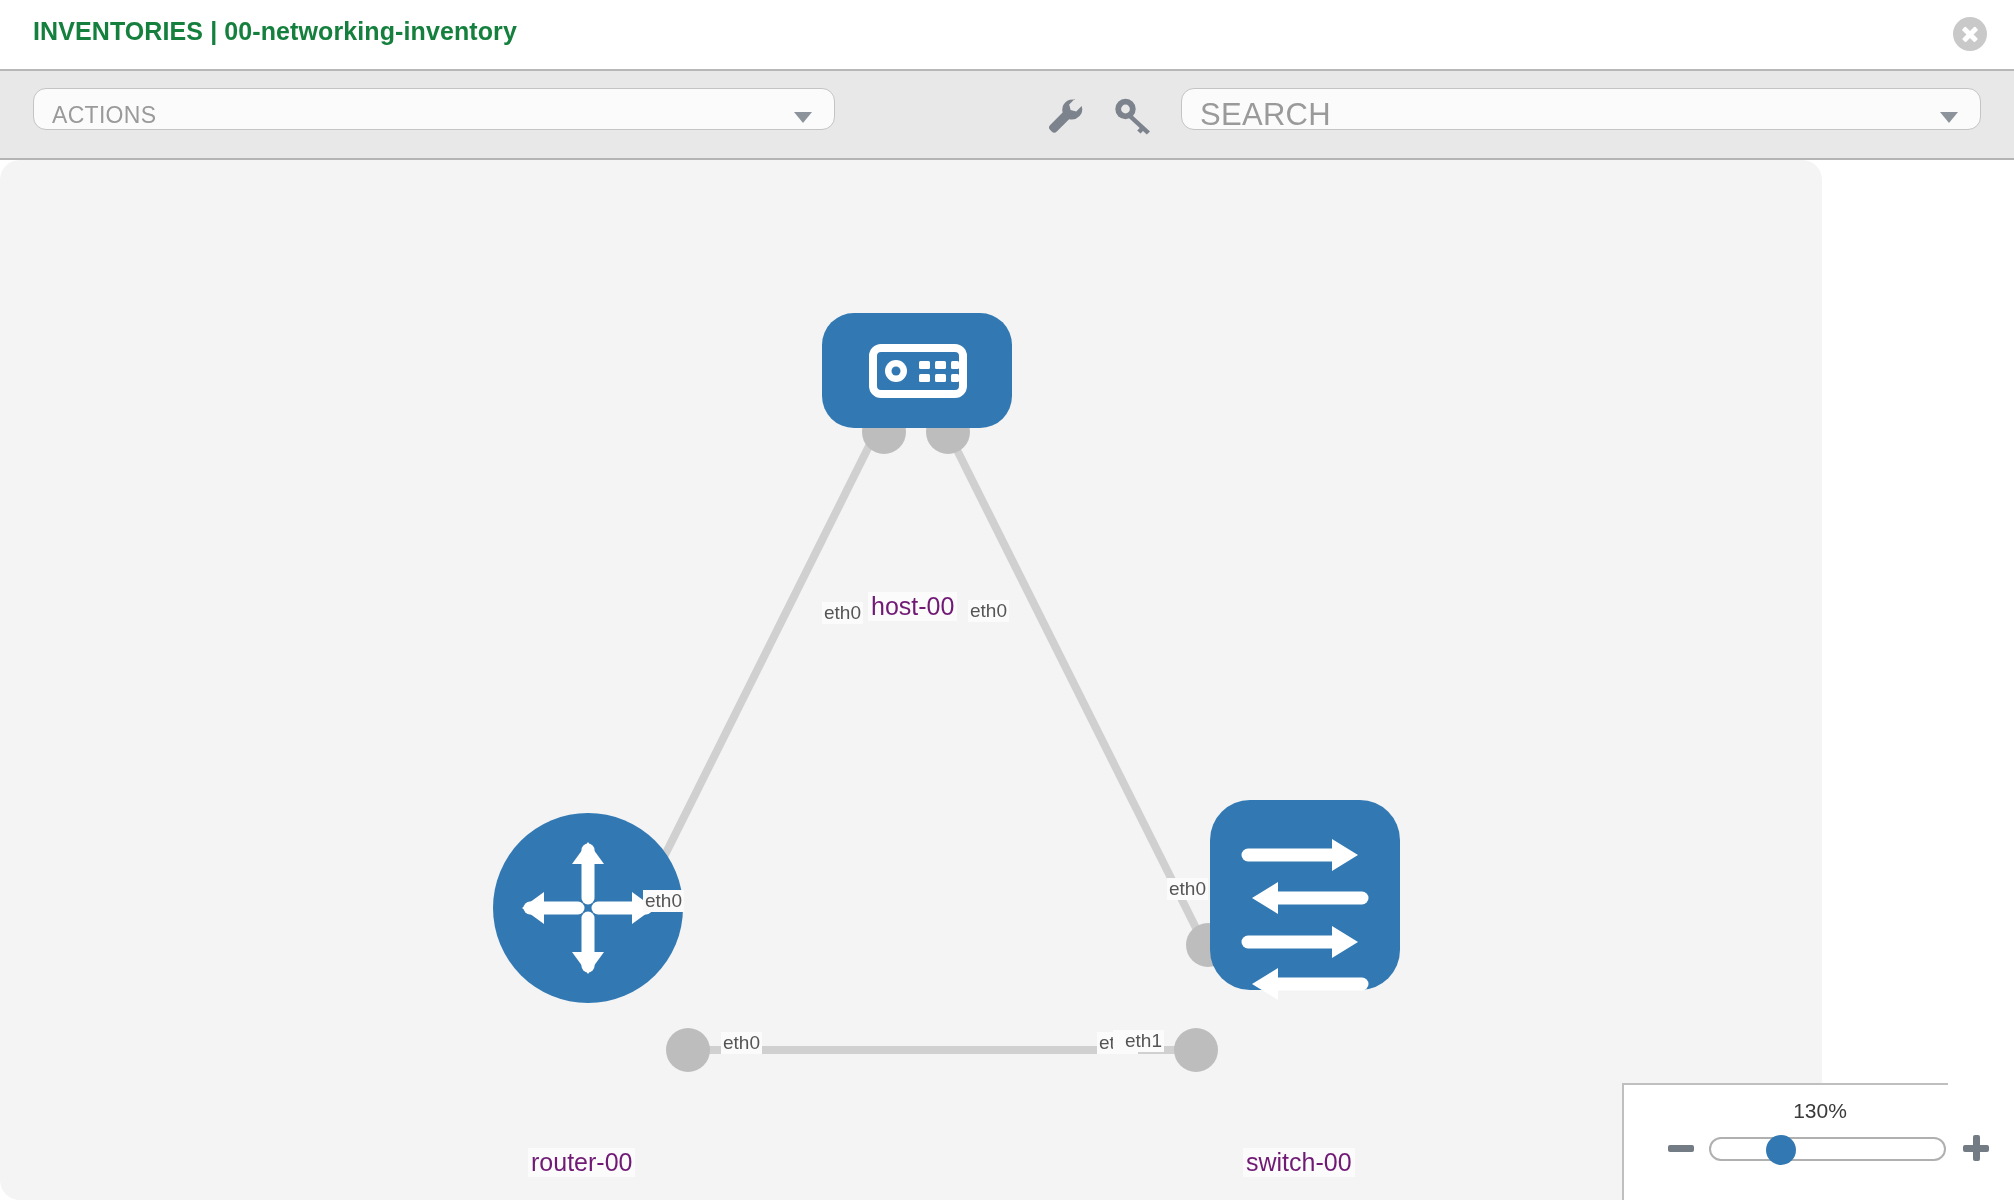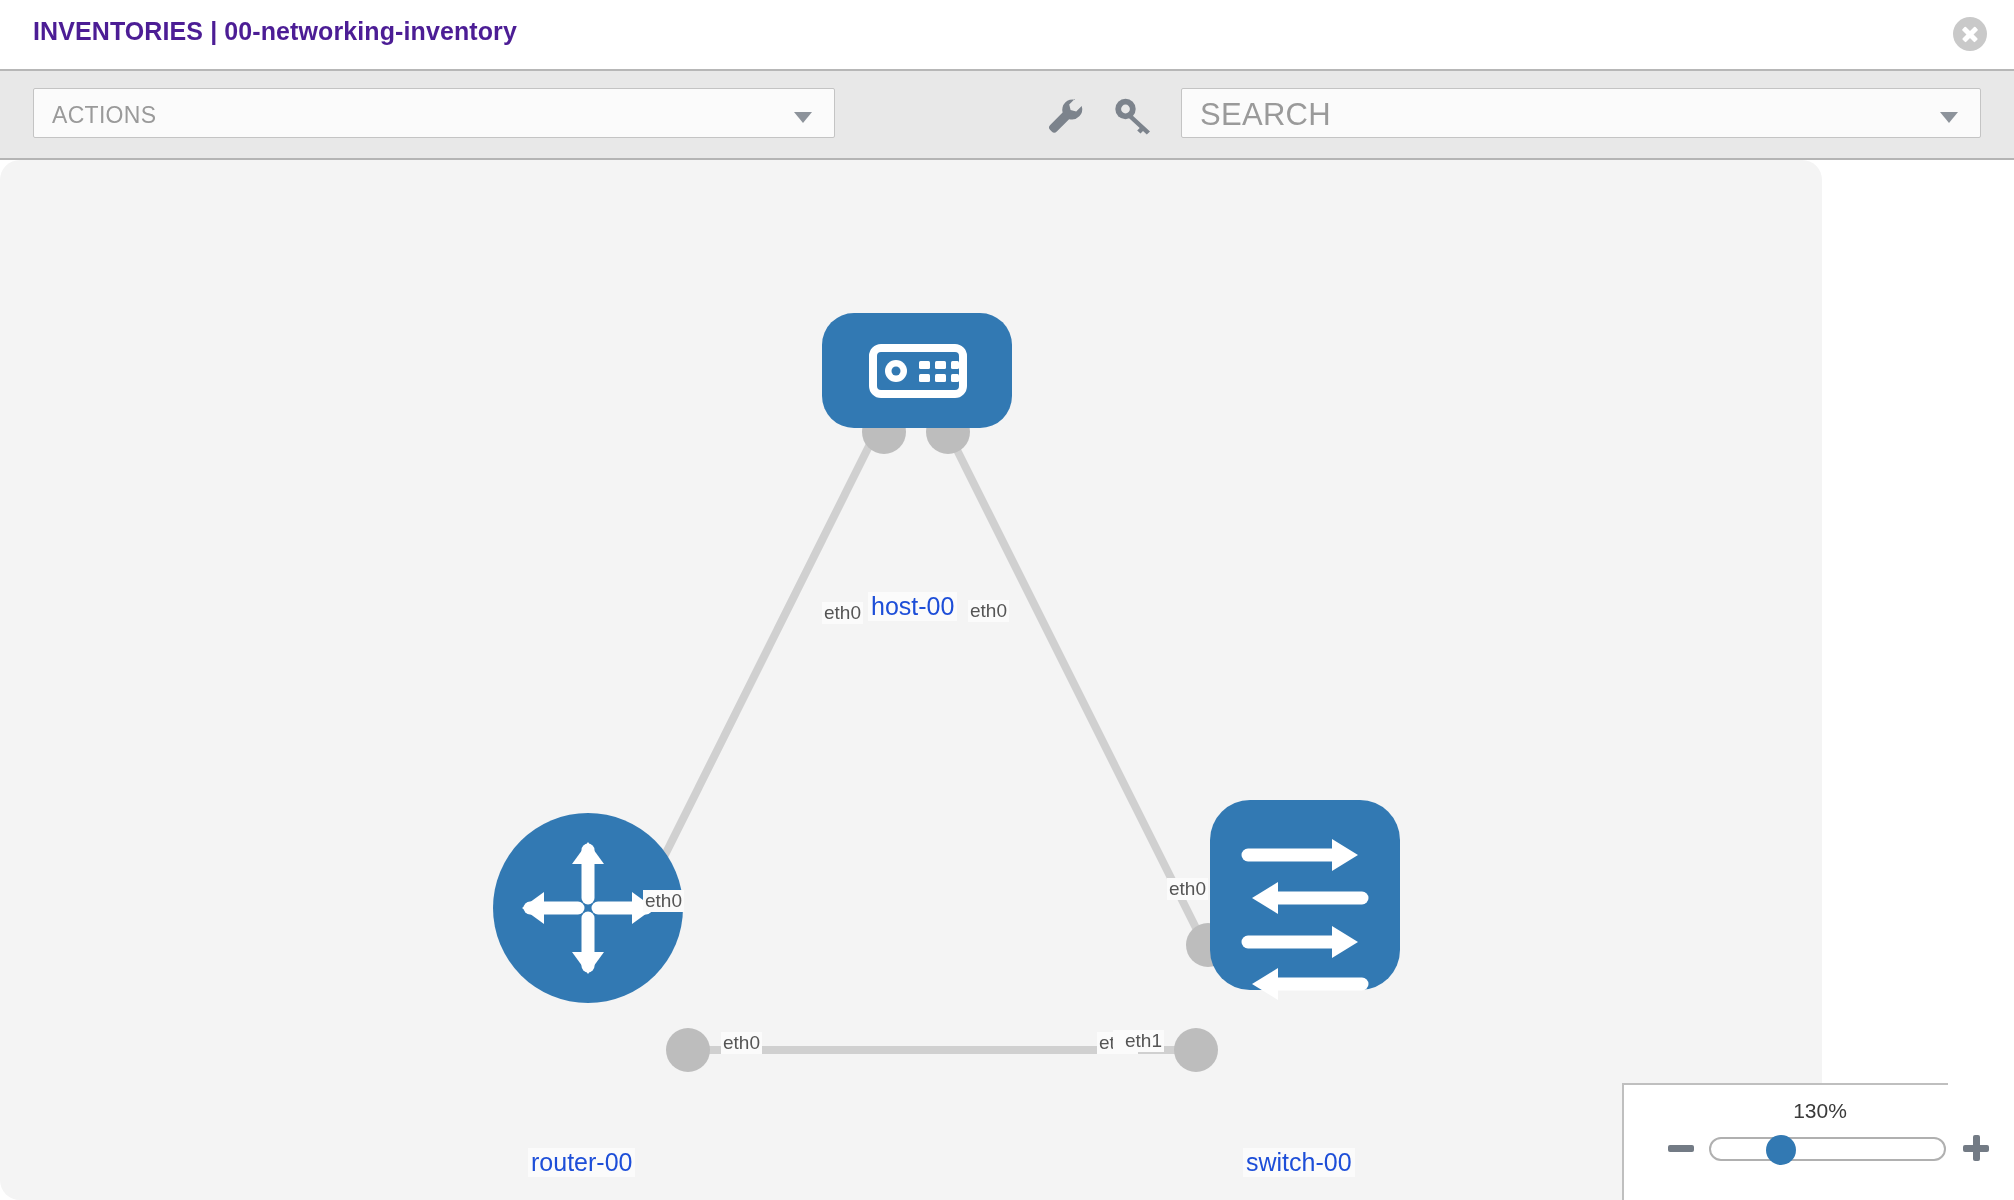--- a/index.html
+++ b/index.html
@@ -13,21 +13,21 @@
   #app { position: relative; width: 2014px; height: 1200px; }
 
   
   #header {
     position: absolute; left: 0; top: 0; width: 2014px; height: 71px;
     background: #ffffff;
     border-bottom: 2px solid #b7b7b7;
   }
   #page-title {
     position: absolute; left: 33px; top: 17px;
-    font-size: 25px; font-weight: bold; color: #4c1d95;
+    font-size: 25px; font-weight: bold; color: #15803d;
     letter-spacing: 0.1px; white-space: nowrap;
   }
   #close-btn {
     position: absolute; right: 27px; top: 17px;
     width: 34px; height: 34px; border-radius: 50%;
     background: #c9c9c9; cursor: pointer;
   }
   #close-btn .x1, #close-btn .x2 {
     position: absolute; left: 8px; top: 15.4px;
     width: 18px; height: 4.6px; background: #ffffff; border-radius: 1px;
@@ -38,22 +38,22 @@
   
   #toolbar {
     position: absolute; left: 0; top: 71px; width: 2014px; height: 89px;
     background: #e8e8e8;
     border-bottom: 2px solid #b4b4b4;
   }
   .field {
     position: absolute;
     background: #fbfbfb;
     border: 1px solid #c4c4c4;
-    border-radius: 2px;
-    height: 50px;
+    border-radius: 13px;
+    height: 42px;
   }
   #actions-select { left: 33px; top: 17px; width: 802px; cursor: pointer; }
   #search-field  { left: 1181px; top: 17px; width: 800px; }
   .field-text {
     position: absolute; left: 18px; top: 0; line-height: 52px;
     font-size: 23px; color: #9a9a9a; letter-spacing: 0.3px;
     pointer-events: none;
   }
   .caret {
     position: absolute; right: 22px; top: 23px;
@@ -78,21 +78,21 @@
   #key-icon    { left: 1110px; }
 
   
   #canvas {
     position: absolute; left: 0; top: 160px; width: 1822px; height: 1040px;
     background: #f4f4f4; overflow: hidden; border-radius: 20px;
   }
   #topology { position: absolute; left: 0; top: 0; }
   .node-label {
     position: absolute;
-    font-size: 25px; color: #1d4ed8;
+    font-size: 25px; color: #701a75;
     background: #fbfbfb;
     white-space: nowrap;
     text-align: center;
     padding: 0 3px;
   }
   .port-label {
     position: absolute;
     font-size: 19px; color: #555555;
     background: #fbfbfb;
     white-space: nowrap;

